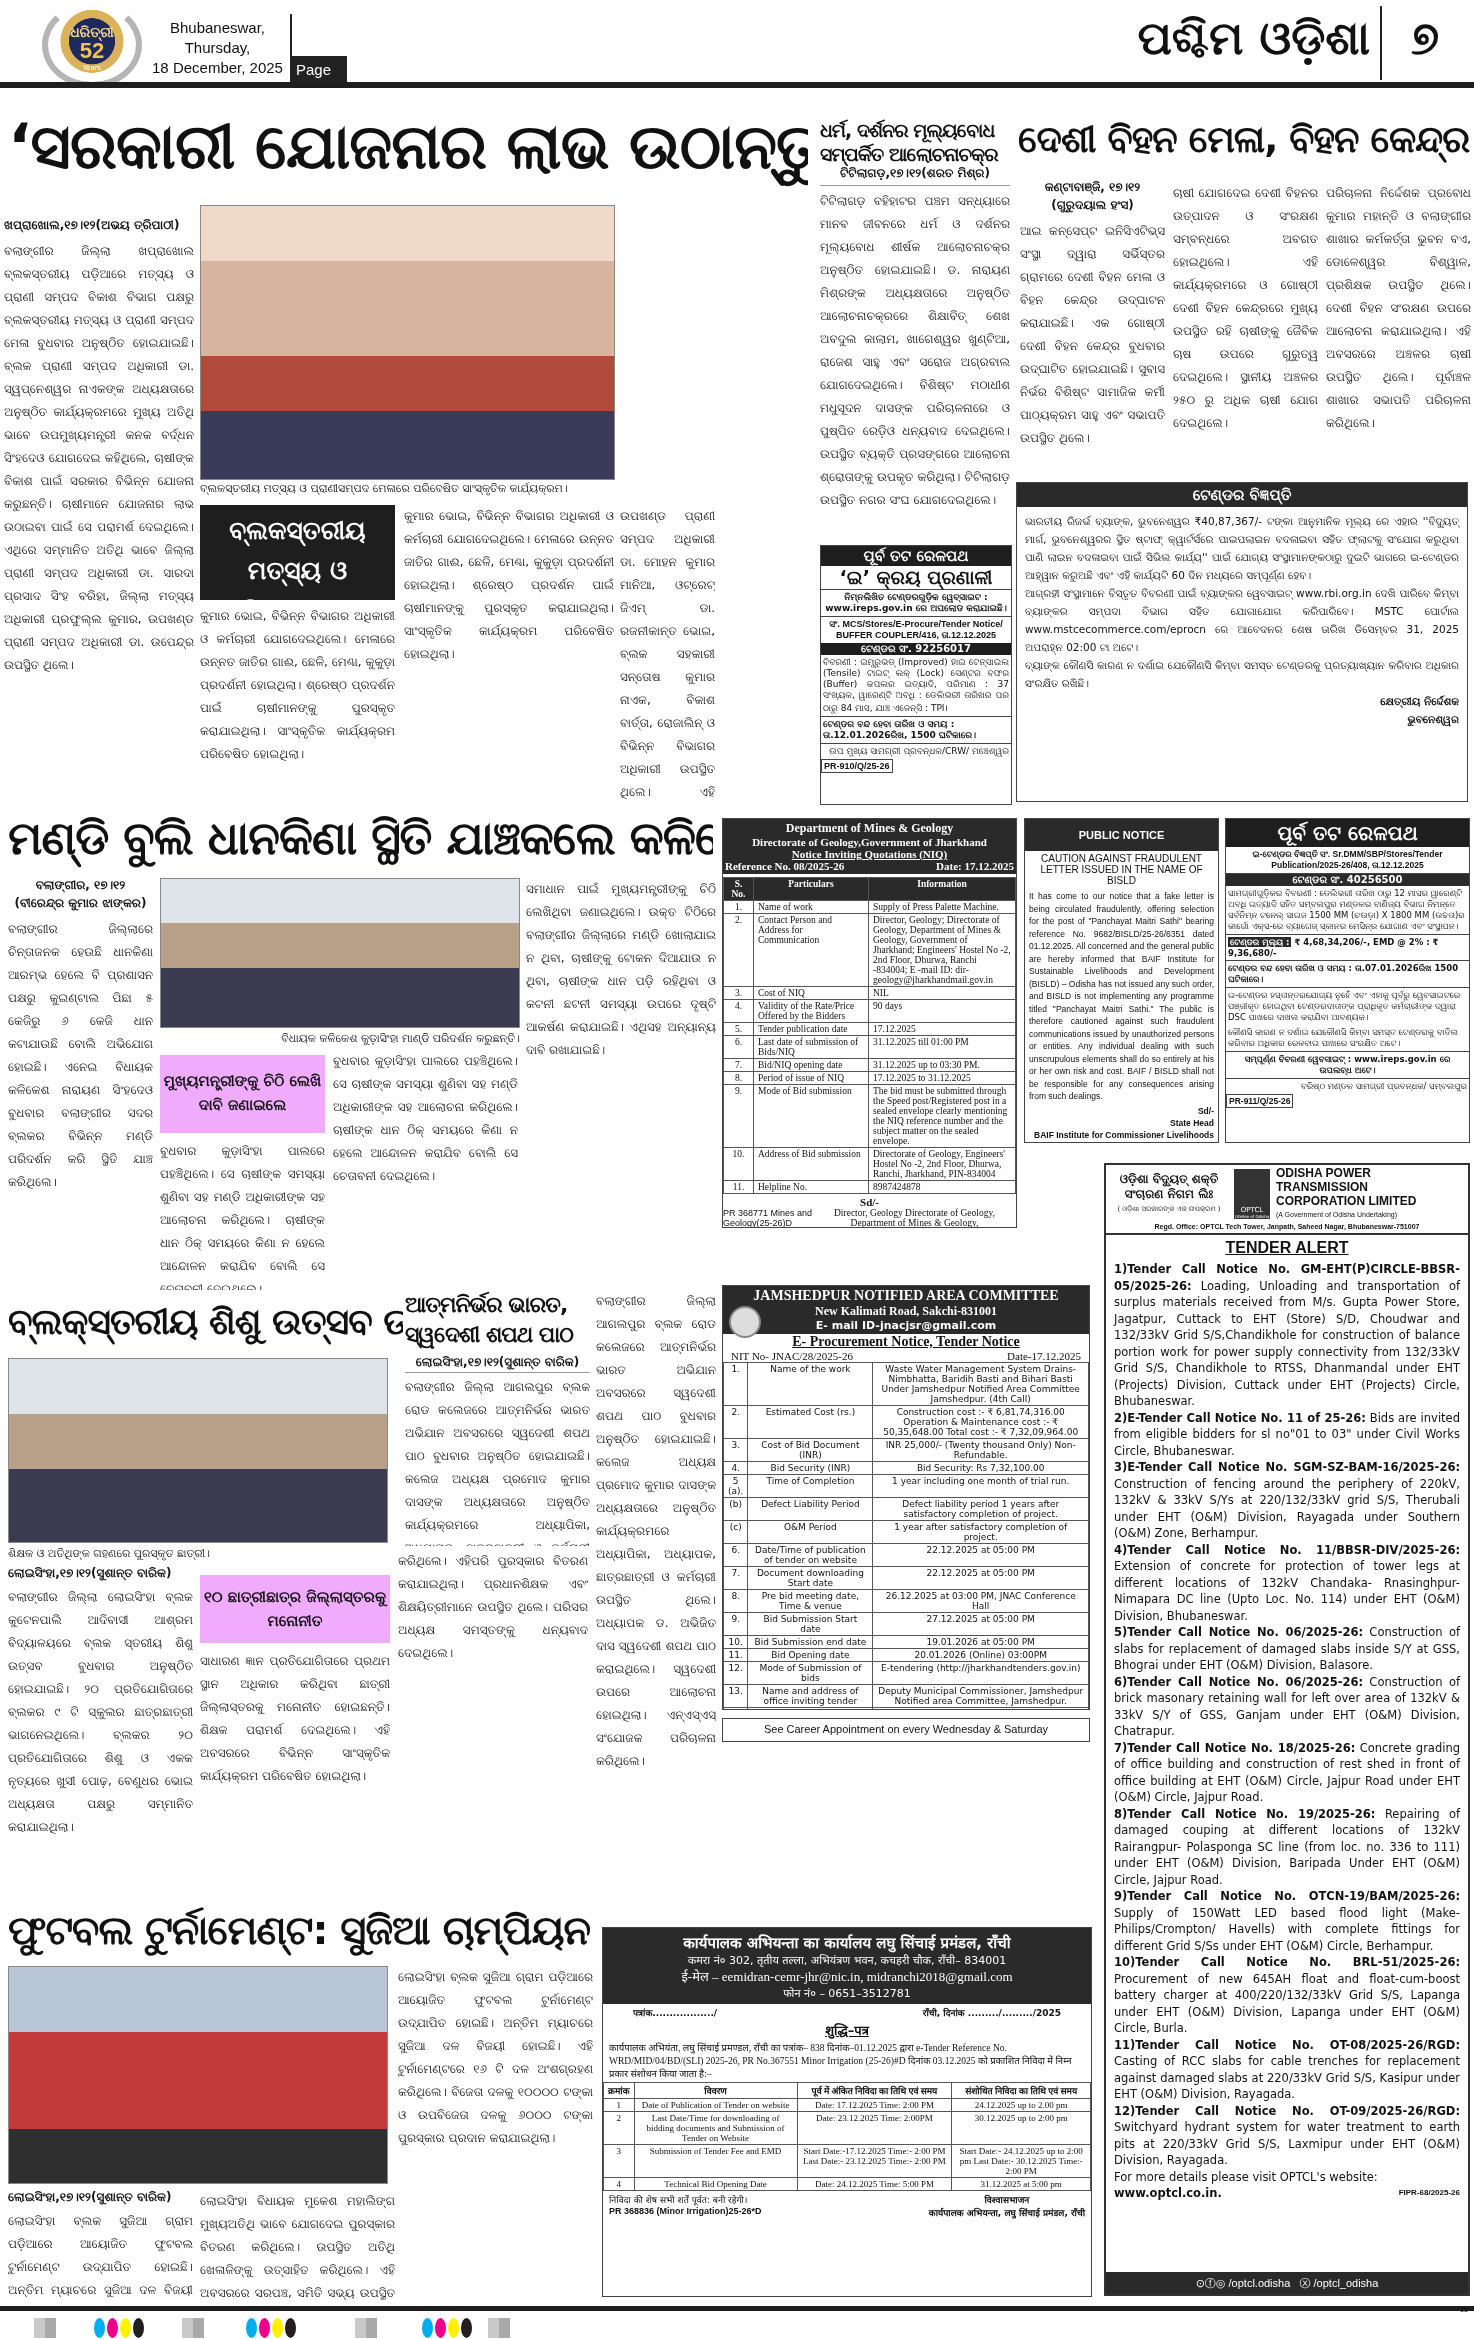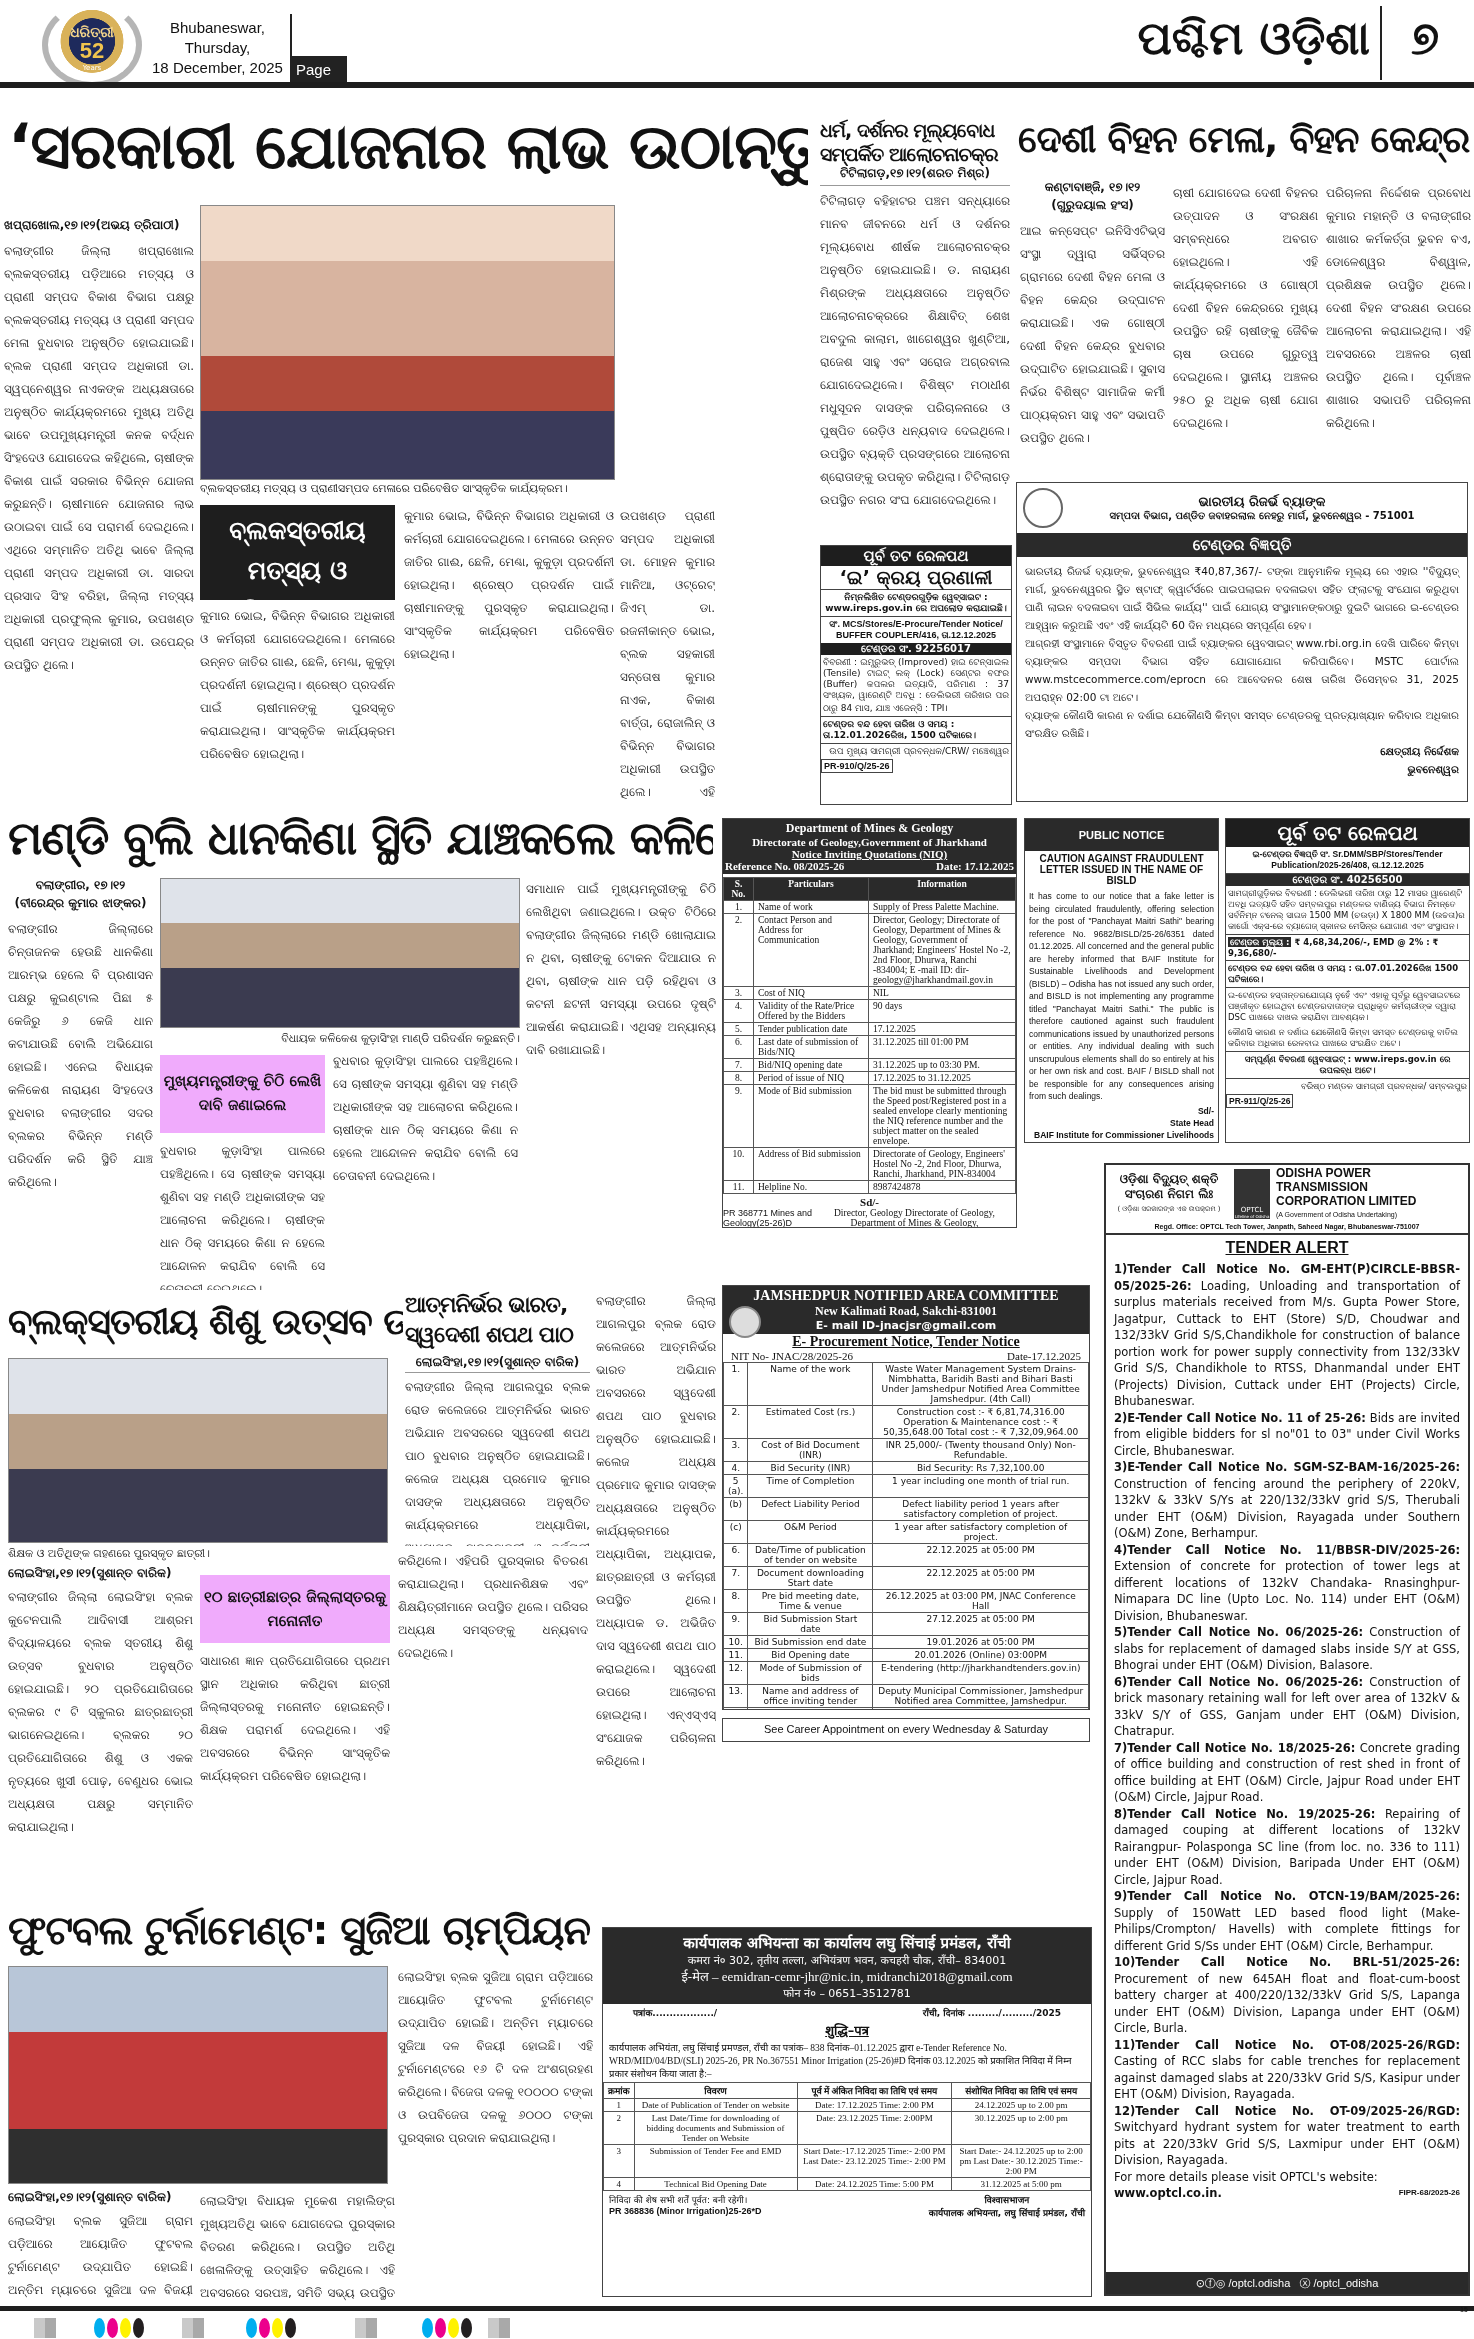--- a/index.html
+++ b/index.html
@@ -94,27 +94,20 @@
   <div style="text-align:center;padding:2px;border-bottom:1px solid #444;font-weight:bold;">ନିମ୍ନଲିଖିତ ଟେଣ୍ଡରଗୁଡ଼ିକ ୱେବ୍‌ସାଇଟ : www.ireps.gov.in ରେ ଅପଲୋଡ କରାଯାଇଛି।</div>
   <div class="sans" style="text-align:center;padding:2px;font-weight:bold;">ସଂ. MCS/Stores/E-Procure/Tender Notice/ BUFFER COUPLER/416, ତା.12.12.2025</div>
   <div class="box-dark" style="font-size:10px;">ଟେଣ୍ଡର ସଂ. 92256017</div>
   <div style="padding:2px;border-bottom:1px solid #444;text-align:justify;">ବିବରଣୀ : ଇମ୍ପ୍ରୁଭଡ୍ (Improved) ହାଇ ଟେନ୍‌ସାଇଲ (Tensile) ଟାଇଟ୍ ଲକ୍ (Lock) ସେଣ୍ଟର ବଫର (Buffer) କପଲର ଇତ୍ୟାଦି, ପରିମାଣ : 37 ସଂଖ୍ୟକ, ୱାରେଣ୍ଟି ଅବଧି : ଡେଲିଭରୀ ତାରିଖର ପର ଠାରୁ 84 ମାସ, ଯାଞ୍ଚ ଏଜେନ୍ସି : TPI।</div>
   <div style="padding:2px;border-bottom:1px solid #444;font-weight:bold;">ଟେଣ୍ଡର ବନ୍ଦ ହେବା ତାରିଖ ଓ ସମୟ : ତା.12.01.2026ରିଖ, 1500 ଘଟିକାରେ।</div>
   <div style="padding:2px;text-align:right;">ଉପ ମୁଖ୍ୟ ସାମଗ୍ରୀ ପ୍ରବନ୍ଧକ/CRW/ ମଞ୍ଚେଶ୍ୱର</div>
   <div class="sans" style="padding:1px 2px;font-weight:bold;border:1px solid #444;display:inline-block;">PR-910/Q/25-26</div>
 </div>
 
 <div class="abs adbox" style="left:1016px;top:482px;width:452px;height:320px;font-size:10.5px;">
-  <div style="display:flex;align-items:center;padding:4px 6px;height:50px;">
-    <div style="width:40px;height:40px;border-radius:50%;border:2px solid #666;"></div>
-    <div style="flex:1;text-align:center;">
-      <div style="font-size:13px;font-weight:bold;">ଭାରତୀୟ ରିଜର୍ଭ ବ୍ୟାଙ୍କ</div>
-      <div style="font-size:10px;font-weight:bold;">ସମ୍ପଦା ବିଭାଗ, ପଣ୍ଡିତ ଜବାହରଲାଲ ନେହରୁ ମାର୍ଗ, ଭୁବନେଶ୍ୱର - 751001</div>
-    </div>
-  </div>
   <div class="dark-head" style="text-align:center;font-size:15px;font-weight:bold;padding:3px;">ଟେଣ୍ଡର ବିଜ୍ଞପ୍ତି</div>
   <div style="padding:5px 8px;line-height:18px;text-align:justify;">
     <p>ଭାରତୀୟ ରିଜର୍ଭ ବ୍ୟାଙ୍କ, ଭୁବନେଶ୍ୱର ₹40,87,367/- ଟଙ୍କା ଆନୁମାନିକ ମୂଲ୍ୟ ରେ ଏହାର ''ବିଦ୍ୟୁତ୍ ମାର୍ଗ, ଭୁବନେଶ୍ୱରର ସ୍ଥିତ ଷ୍ଟାଫ୍ କ୍ୱାର୍ଟର୍ସରେ ପାଇପଲାଇନ ବଦଳାଇବା ସହିତ ଫ୍ଲାଟକୁ ସଂଯୋଗ କରୁଥିବା ପାଣି ଲାଇନ ବଦଳାଇବା ପାଇଁ ସିଭିଲ କାର୍ଯ୍ୟ'' ପାଇଁ ଯୋଗ୍ୟ ସଂସ୍ଥାମାନଙ୍କଠାରୁ ଦୁଇଟି ଭାଗରେ ଇ-ଟେଣ୍ଡର ଆହ୍ୱାନ କରୁଅଛି ଏବଂ ଏହି କାର୍ଯ୍ୟଟି 60 ଦିନ ମଧ୍ୟରେ ସମ୍ପୂର୍ଣ୍ଣ ହେବ।</p>
     <p>ଆଗ୍ରହୀ ସଂସ୍ଥାମାନେ ବିସ୍ତୃତ ବିବରଣୀ ପାଇଁ ବ୍ୟାଙ୍କର ୱେବସାଇଟ୍ www.rbi.org.in ଦେଖି ପାରିବେ କିମ୍ବା ବ୍ୟାଙ୍କର ସମ୍ପଦା ବିଭାଗ ସହିତ ଯୋଗାଯୋଗ କରିପାରିବେ। MSTC ପୋର୍ଟାଲ www.mstcecommerce.com/eprocn ରେ ଆବେଦନର ଶେଷ ତାରିଖ ଡିସେମ୍ବର 31, 2025 ଅପରାହ୍ନ 02:00 ଟା ଅଟେ।</p>
     <p>ବ୍ୟାଙ୍କ କୌଣସି କାରଣ ନ ଦର୍ଶାଇ ଯେକୌଣସି କିମ୍ବା ସମସ୍ତ ଟେଣ୍ଡରକୁ ପ୍ରତ୍ୟାଖ୍ୟାନ କରିବାର ଅଧିକାର ସଂରକ୍ଷିତ ରଖିଛି।</p>
     <div style="text-align:right;font-weight:bold;">
       <div>କ୍ଷେତ୍ରୀୟ ନିର୍ଦ୍ଦେଶକ</div>
       <div>ଭୁବନେଶ୍ୱର</div>
     </div>
   </div>
@@ -213,21 +206,21 @@
     <div style="flex:1;text-align:center;font-size:9.5px;">
       <div>Director, Geology Directorate of Geology,</div>
       <div>Department of Mines &amp; Geology,</div>
 
     </div>
   </div>
 </div>
 
 <div class="abs adbox sans" style="left:1024px;top:818px;width:195px;height:325px;font-size:8.5px;">
   <div class="dark-head" style="text-align:center;font-weight:bold;font-size:11px;padding:10px;">PUBLIC NOTICE</div>
-  <div style="text-align:center;font-weight:bold;font-size:10px;padding:2px;">CAUTION AGAINST FRAUDULENT LETTER ISSUED IN THE NAME OF BISLD</div>
+  <div style="text-align:center;font-weight:normal;font-size:10px;padding:2px;">CAUTION AGAINST FRAUDULENT LETTER ISSUED IN THE NAME OF BISLD</div>
   <div style="padding:2px 4px;text-align:justify;line-height:12.5px;">It has come to our notice that a fake letter is being circulated fraudulently, offering selection for the post of "Panchayat Maitri Sathi" bearing reference No. 9682/BISLD/25-26/6351 dated 01.12.2025. All concerned and the general public are hereby informed that BAIF Institute for Sustainable Livelihoods and Development (BISLD) – Odisha has not issued any such order, and BISLD is not implementing any programme titled "Panchayat Maitri Sathi." The public is therefore cautioned against such fraudulent communications issued by unauthorized persons or entities. Any individual dealing with such unscrupulous elements shall do so entirely at his or her own risk and cost. BAIF / BISLD shall not be responsible for any consequences arising from such dealings.</div>
   <div style="text-align:right;font-weight:bold;padding:0 4px;line-height:12px;">
     <div>Sd/-</div>
     <div>State Head</div>
     <div>BAIF Institute for Commissioner Livelihoods and Development – Odisha</div>
   </div>
 </div>
 
 <div class="abs adbox" style="left:1225px;top:818px;width:245px;height:325px;font-size:8.5px;">
   <div class="box-dark" style="font-size:20px;padding:2px;">ପୂର୍ବ ତଟ ରେଳପଥ</div>

